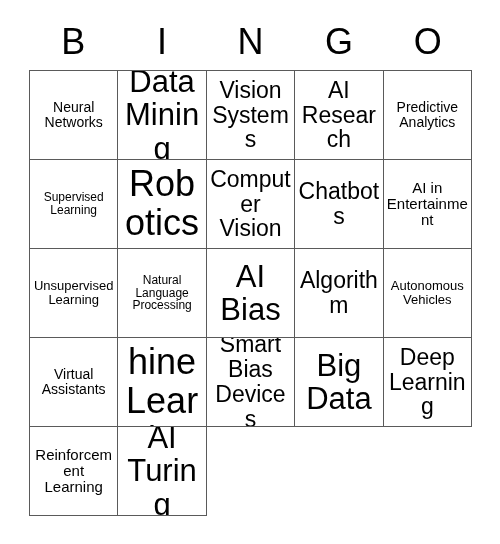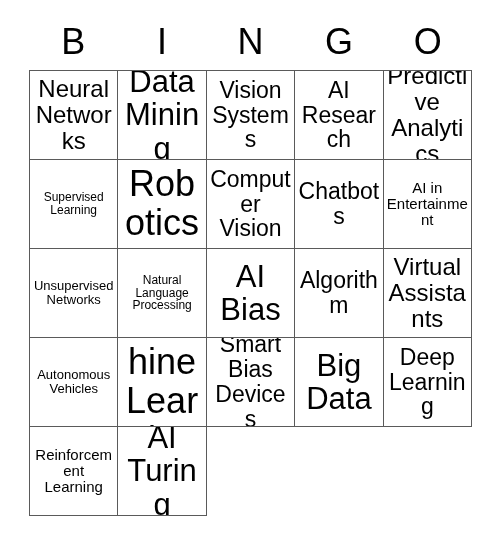--- a/index.html
+++ b/index.html
@@ -69,21 +69,21 @@
     line-height: 1.08;
     display: block;
     width: 100%;
     word-wrap: break-word;
   }
 
   
   .fs-xxl { font-size: 31px; }
   .fs-xl  { font-size: 36px; }
   .fs-l   { font-size: 23px; }
-  .fs-m   { font-size: 24px; }
+  .fs-m   { font-size: 14px; }
   .fs-s   { font-size: 12px; }
   .fs-xs  { font-size: 13px; }
   .fs-xxs { font-size: 15px; }
 </style>
 </head>
 <body>
 
 <div class="card">
 
   <div class="header-row">
@@ -119,36 +119,36 @@
       <div class="cell">
         <span class="cell-text fs-l">Computer Vision</span>
       </div>
       <div class="cell">
         <span class="cell-text fs-l">Chatbots</span>
       </div>
       <div class="cell">
         <span class="cell-text fs-xxs">AI in Entertainment</span>
       </div>
       <div class="cell">
-        <span class="cell-text fs-xs">Unsupervised Networks</span>
+        <span class="cell-text fs-xs">Unsupervised Learning</span>
       </div>
       <div class="cell">
         <span class="cell-text fs-s">Natural Language Processing</span>
       </div>
       <div class="cell">
         <span class="cell-text fs-xxl">AI Bias</span>
       </div>
       <div class="cell">
         <span class="cell-text fs-l">Algorithm</span>
       </div>
       <div class="cell">
-        <span class="cell-text fs-m">Virtual Assistants</span>
+        <span class="cell-text fs-xs">Autonomous Vehicles</span>
       </div>
       <div class="cell">
-        <span class="cell-text fs-xs">Autonomous Vehicles</span>
+        <span class="cell-text fs-m">Virtual Assistants</span>
       </div>
       <div class="cell">
         <span class="cell-text fs-xl">Machine Learning</span>
       </div>
       <div class="cell">
         <span class="cell-text fs-l">Smart Bias Devices</span>
       </div>
       <div class="cell">
         <span class="cell-text fs-xxl">Big Data</span>
       </div>

